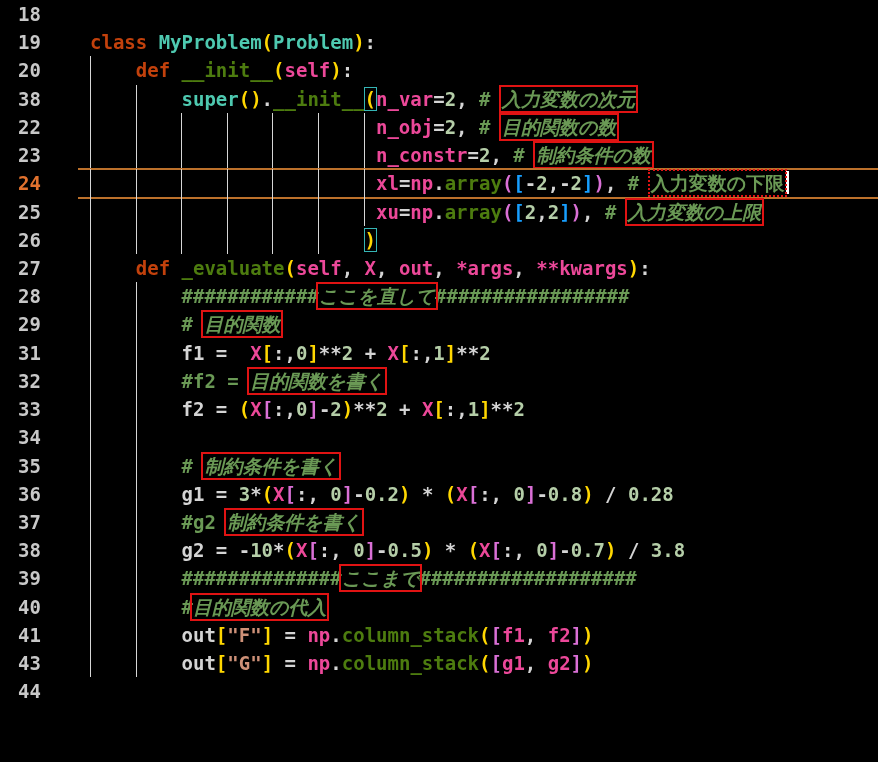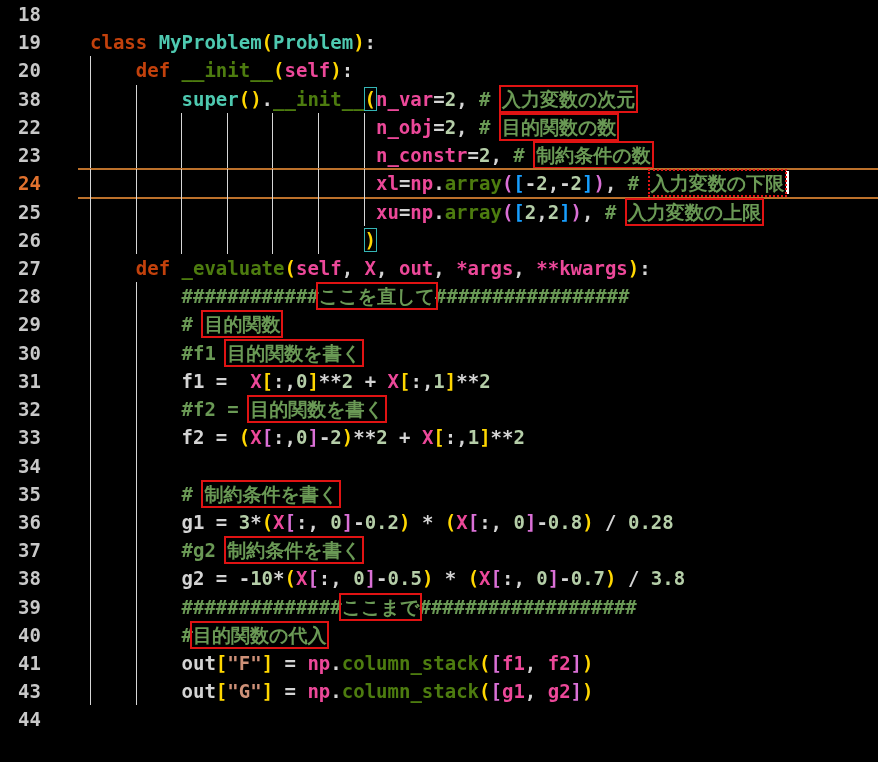--- a/index.html
+++ b/index.html
@@ -26,21 +26,21 @@
   .t-cls{color:#4ec9b0;}
   .t-fn{color:#4d7c0f;}
   .t-var{color:#ec4899;}
   .t-num{color:#b5cea8;}
   .t-cmt{color:#6a9955;}
   .t-def{color:#d4d4d4;}
   .t-str{color:#ce9178;}
   .t-b1{color:#ffd700;}
   .t-b2{color:#da70d6;}
   .t-b3{color:#179fff;}
-  .box-s{outline:2px solid #e01313;outline-offset:1px;}
+  .box-s{outline:2px solid #e01313;outline-offset:1px;font-style:italic;}
   .box-d{outline:2px dotted #e01313;outline-offset:1px;}
   .match{outline:1px solid #35b5b5;outline-offset:0px;}
   .cursor{
     display:inline-block;width:3px;height:23px;background:#fff;
     vertical-align:middle;margin-left:2px;margin-top:-4px;
   }
 </style>
 </head>
 <body>
 
@@ -89,24 +89,20 @@
     </div>
     <div class="row">
       <div class="gutter">28</div>
       <div class="code"><div class="guide" style="left: 12px;"></div><div class="guide" style="left: 57.6px;"></div><span><span>        </span><span class="t-cmt">############</span><span class="t-cmt box-s">ここを直して</span><span class="t-cmt">#################</span></span></div>
     </div>
     <div class="row">
       <div class="gutter">29</div>
       <div class="code"><div class="guide" style="left: 12px;"></div><div class="guide" style="left: 57.6px;"></div><span><span>        </span><span class="t-cmt"># </span><span class="t-cmt box-s">目的関数</span></span></div>
     </div>
     <div class="row">
-      <div class="gutter">30</div>
-      <div class="code"><div class="guide" style="left: 12px;"></div><div class="guide" style="left: 57.6px;"></div><span><span>        </span><span class="t-cmt">#f1 </span><span class="t-cmt box-s">目的関数を書く</span></span></div>
-    </div>
-    <div class="row">
       <div class="gutter">31</div>
       <div class="code"><div class="guide" style="left: 12px;"></div><div class="guide" style="left: 57.6px;"></div><span><span>        </span><span class="t-def">f1 =  </span><span class="t-var">X</span><span class="t-b1">[</span><span class="t-def">:,</span><span class="t-num">0</span><span class="t-b1">]</span><span class="t-def">**</span><span class="t-num">2</span><span class="t-def"> + </span><span class="t-var">X</span><span class="t-b1">[</span><span class="t-def">:,</span><span class="t-num">1</span><span class="t-b1">]</span><span class="t-def">**</span><span class="t-num">2</span></span></div>
     </div>
     <div class="row">
       <div class="gutter">32</div>
       <div class="code"><div class="guide" style="left: 12px;"></div><div class="guide" style="left: 57.6px;"></div><span><span>        </span><span class="t-cmt">#f2 = </span><span class="t-cmt box-s">目的関数を書く</span></span></div>
     </div>
     <div class="row">
       <div class="gutter">33</div>
       <div class="code"><div class="guide" style="left: 12px;"></div><div class="guide" style="left: 57.6px;"></div><span><span>        </span><span class="t-def">f2 = </span><span class="t-b1">(</span><span class="t-var">X</span><span class="t-b2">[</span><span class="t-def">:,</span><span class="t-num">0</span><span class="t-b2">]</span><span class="t-def">-</span><span class="t-num">2</span><span class="t-b1">)</span><span class="t-def">**</span><span class="t-num">2</span><span class="t-def"> + </span><span class="t-var">X</span><span class="t-b1">[</span><span class="t-def">:,</span><span class="t-num">1</span><span class="t-b1">]</span><span class="t-def">**</span><span class="t-num">2</span></span></div>

